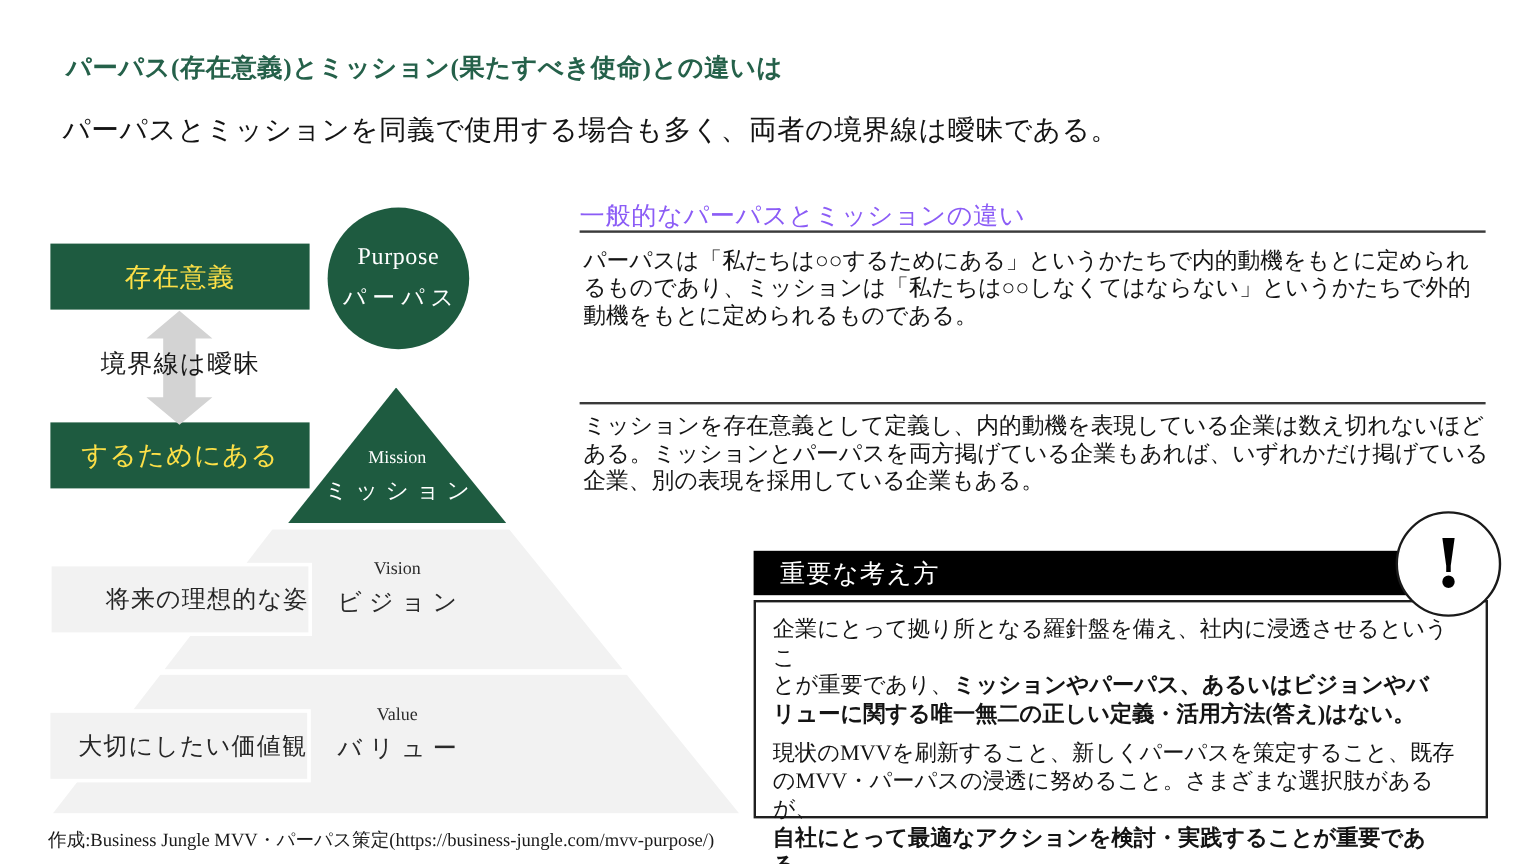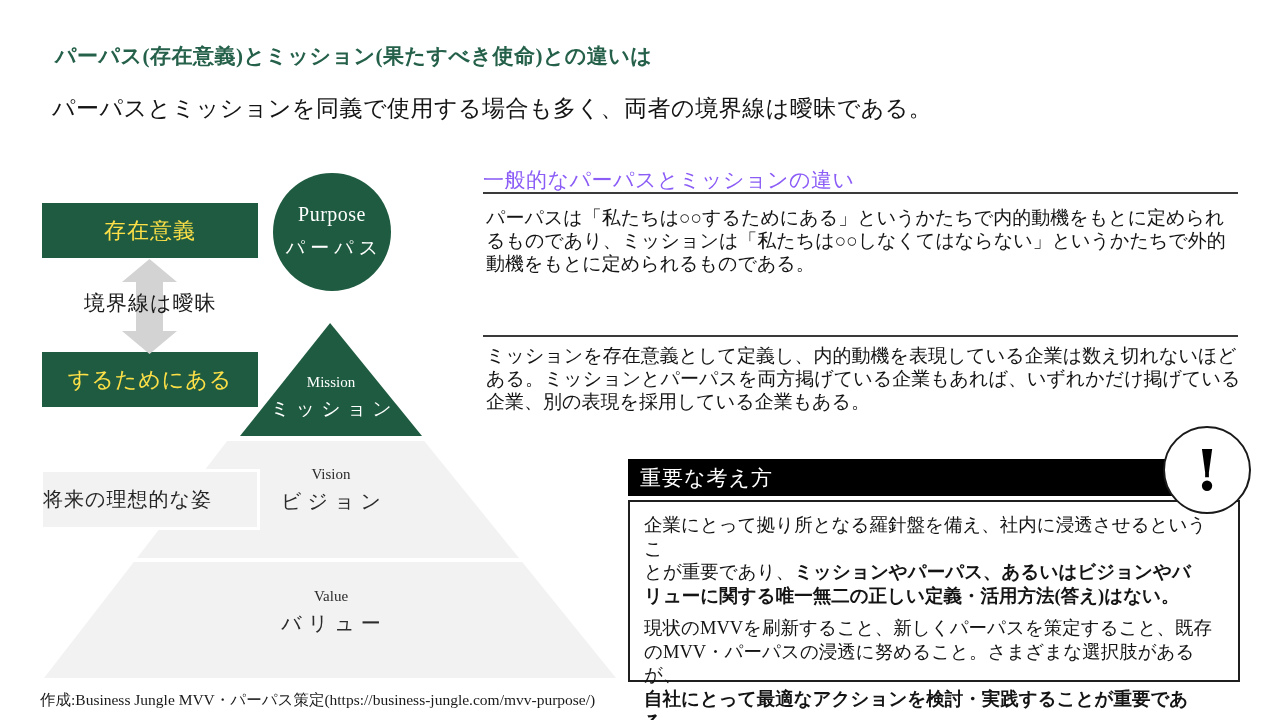--- a/index.html
+++ b/index.html
@@ -46,37 +46,37 @@
   .layer-text { width:182px; text-align:center; color:#2b2b2b; }
   .vision-text { left:240px; top:466px; }
   .value-text { left:240px; top:588px; }
   .layer-en { font-size:15px; }
   .layer-ja { font-size:20px; letter-spacing:6px; margin-top:5px; text-indent:6px; }
   .mission-text .layer-en { color:#fff; }
   .mission-text .layer-ja { color:#fff; font-size:19px;font-family:Liberation Serif, serif; }
 
   .gray-box {
     background:#f2f2f2; color:#262626; width:214px; height:55px;
-    display:flex; align-items:center; justify-content:flex-start;
+    display:flex; align-items:center; justify-content:flex-end;
     font-size:20px; letter-spacing:1px; box-shadow:0 0 0 3px #ffffff; z-index:2;
   }
   .box-vision { left:43px; top:472px; }
   .box-value { left:42px; top:594px; }
 
   
   .sec-heading { left:483px; font-size:21px; color:#8b5cf6; letter-spacing:0.5px; }
   .sec-rule { left:483px; width:755px; height:0; border-top:2px solid #3a3a3a; }
   .sec-body { left:486px; width:762px; font-size:19px; line-height:23px; color:#141414; white-space:pre-line; }
   .h1 { top:166px; } .r1 { top:192px; } .b1 { top:206px; }
   .h2 { top:306px; } .r2 { top:335px; } .b2 { top:344px; }
 
   
   .imp-bar {
     left:628px; top:459px; width:547px; height:37px; background:#000;
-    color:#fff; display:flex; align-items:center; padding-left:12px;
+    color:#fff; display:flex; align-items:center; padding-left:22px;
     font-size:21px; letter-spacing:1px; box-sizing:border-box; z-index:1;
   }
   .imp-badge {
     left:1163px; top:426px; width:88px; height:88px; border-radius:50%;
     background:#fff; border:2px solid #1a1a1a; z-index:5; box-sizing:border-box;
     display:flex; align-items:center; justify-content:center;
     font-size:56px; font-weight:bold; color:#000;
     font-family:"DejaVu Serif","Liberation Serif",serif;
   }
   .imp-box {
@@ -132,20 +132,23 @@
 
   <div class="abs trap trap-value"></div>
   <div class="abs layer-text value-text">
     <div class="layer-en">Value</div>
     <div class="layer-ja">バリュー</div>
   </div>
 
   <div class="abs gray-box box-vision">
     <span>将来の理想的な姿</span>
   </div>
+  <div class="abs gray-box box-value">
+    <span>大切にしたい価値観</span>
+  </div>
 
   <div class="abs sec-heading h1">一般的なパーパスとミッションの違い</div>
   <div class="abs sec-rule r1"></div>
   <div class="abs sec-body b1">パーパスは「私たちは○○するためにある」というかたちで内的動機をもとに定められ
 るものであり、ミッションは「私たちは○○しなくてはならない」というかたちで外的
 動機をもとに定められるものである。</div>
 
   <div class="abs sec-rule r2"></div>
   <div class="abs sec-body b2">ミッションを存在意義として定義し、内的動機を表現している企業は数え切れないほど
 ある。ミッションとパーパスを両方掲げている企業もあれば、いずれかだけ掲げている

